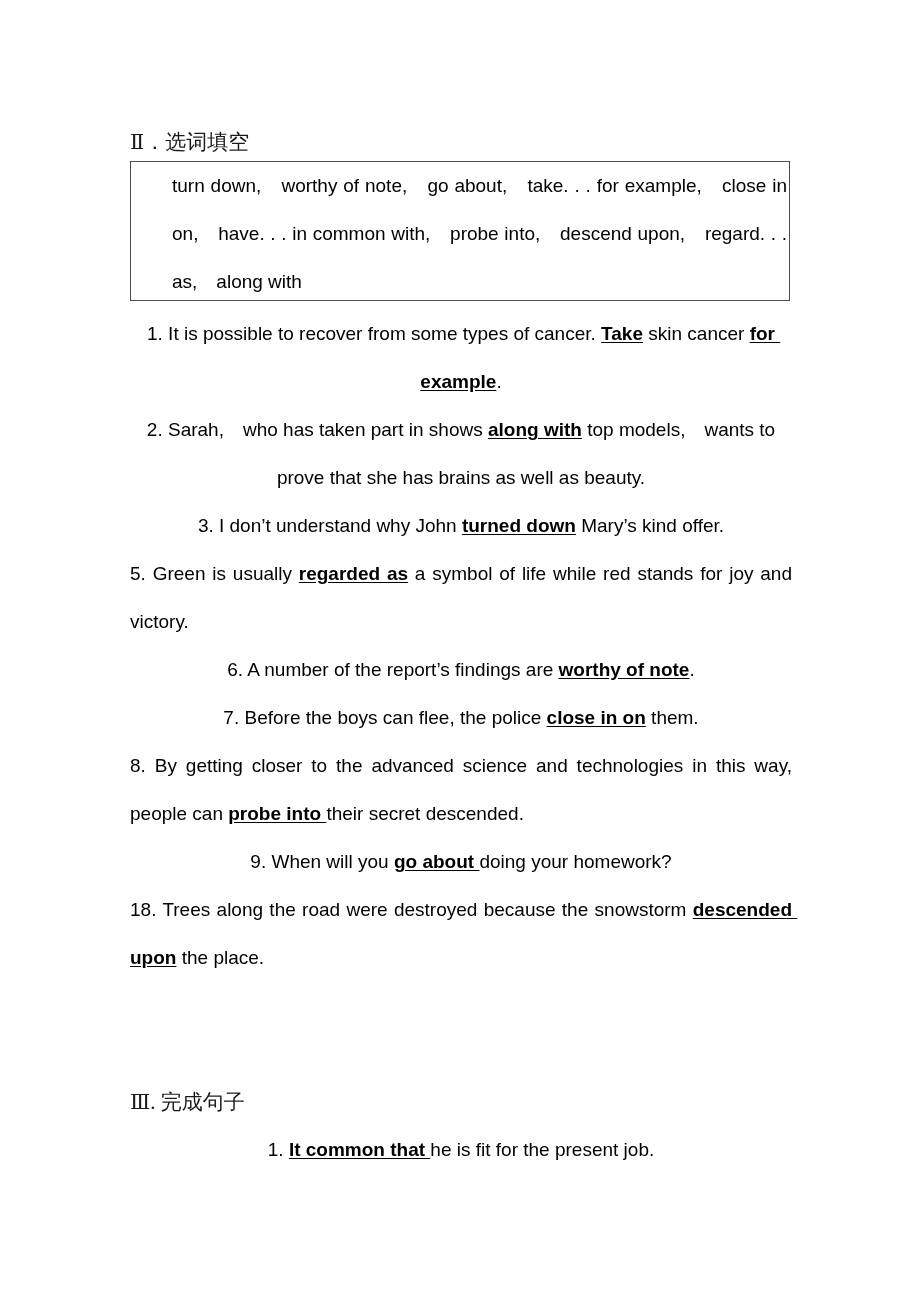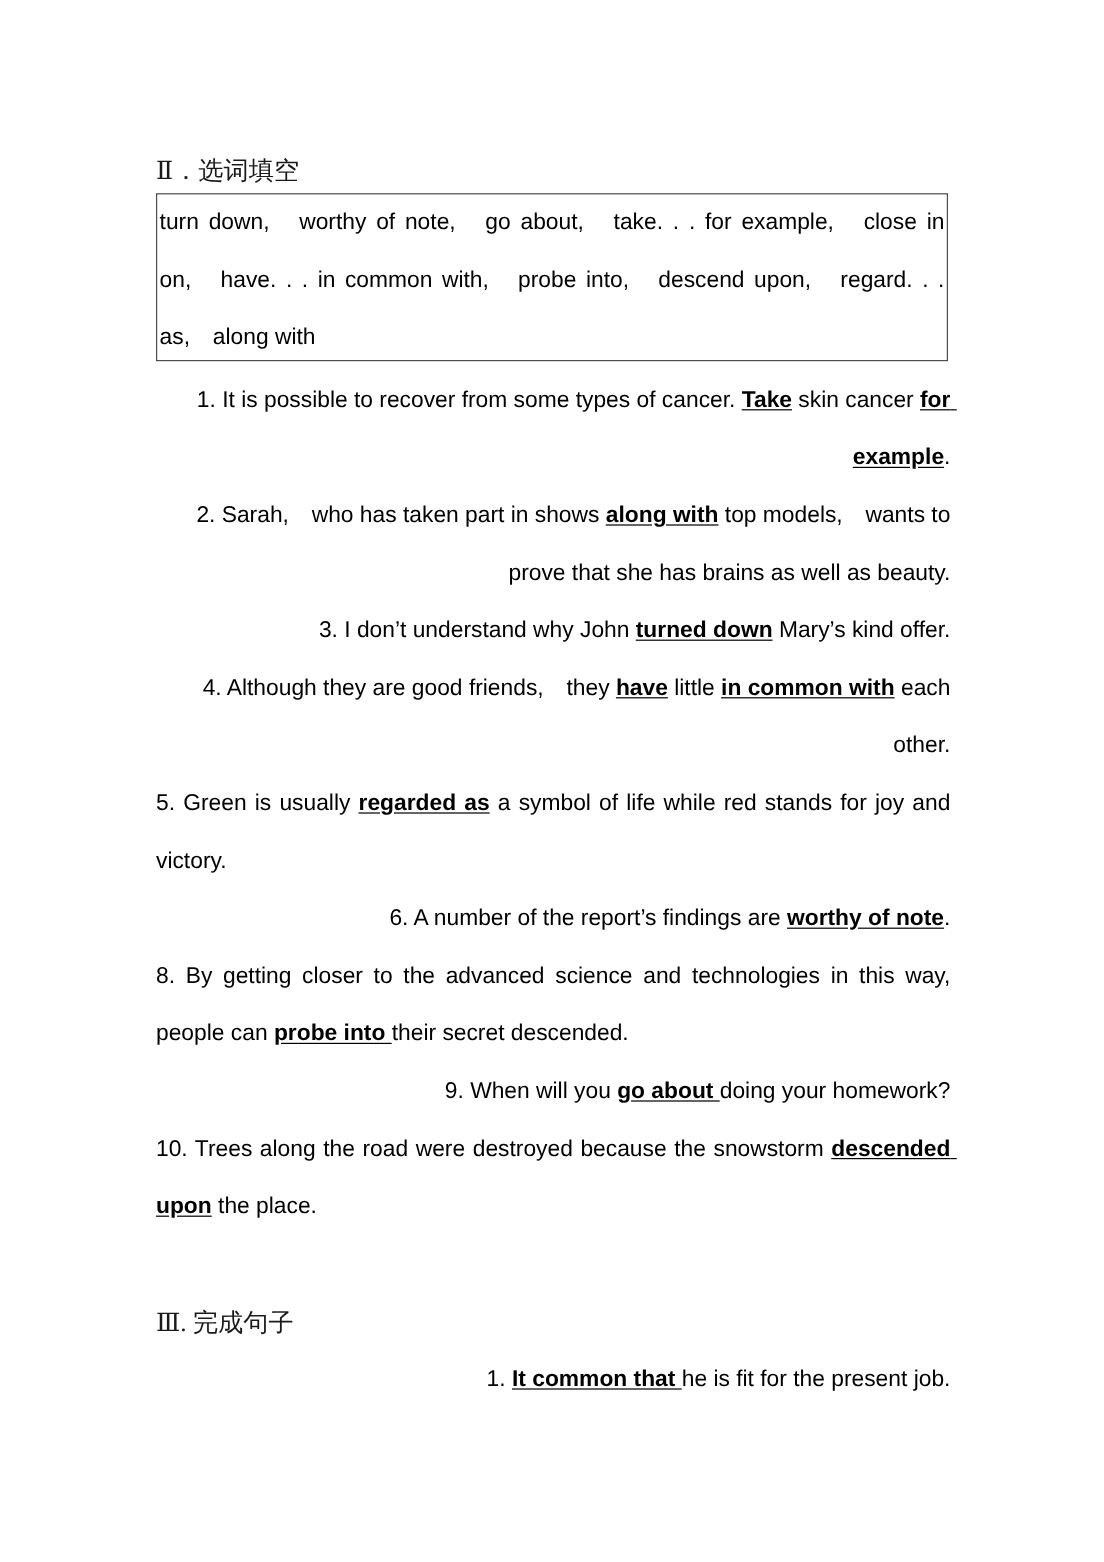--- a/index.html
+++ b/index.html
@@ -70,38 +70,39 @@
     text-align: justify;
     text-justify: inter-word;
     white-space: pre-wrap;
     word-spacing: 0px;
   }
   .wordbank-line {
     display: block;
     text-align: justify;
     text-align-last: left;
     white-space: pre-wrap;
+    margin-left: 39px;
   }
   .wordbank-line.stretch {
     text-align-last: justify;
   }
 
   
   .items {
     position: absolute;
     top: 310px;
     left: 0;
     width: 662px;
   }
   .item {
     font-size: 19px;
     line-height: 48px;
     color: #000000;
     white-space: pre-wrap;
-    text-align: right;
+    text-align: center;
     margin: 0;
   }
   .item.justified {
     text-align: justify;
     text-align-last: left;
   }
 
   .ans {
     font-weight: bold;
     text-decoration: underline;
@@ -125,26 +126,26 @@
     <div class="section-heading" id="heading-2">Ⅱ．选词填空</div>
 
     <div class="wordbank">
       <div class="wordbank-inner" id="wordbank-inner"><span class="wordbank-line stretch">turn down,　worthy of note,　go about,　take. . . for example,　close in</span><span class="wordbank-line stretch">on,　have. . . in common with,　probe into,　descend upon,　regard. . .</span><span class="wordbank-line">as,　along with</span></div>
     </div>
 
     <div class="items" id="items-2">
         <div class="item"><span>1. It is possible to recover from some types of cancer. </span><span class="ans">Take</span><span> skin cancer </span><span class="ans">for example</span><span>.</span></div>
         <div class="item"><span>2. Sarah,　who has taken part in shows </span><span class="ans">along with</span><span> top models,　wants to prove that she has brains as well as beauty.</span></div>
         <div class="item"><span>3. I don’t understand why John </span><span class="ans">turned down</span><span> Mary’s kind offer.</span></div>
-        <div class="item"><span>4. Although they are good friends,　they </span><span class="ans">have</span><span> little </span><span class="ans">in common with</span><span> each other.</span></div>
         <div class="item justified"><span>5. Green is usually </span><span class="ans">regarded as</span><span> a symbol of life while red stands for joy and victory.</span></div>
         <div class="item"><span>6. A number of the report’s findings are </span><span class="ans">worthy of note</span><span>.</span></div>
+        <div class="item"><span>7. Before the boys can flee, the police </span><span class="ans">close in on</span><span> them.</span></div>
         <div class="item justified"><span>8. By getting closer to the advanced science and technologies in this way, people can </span><span class="ans">probe into </span><span>their secret descended.</span></div>
         <div class="item"><span>9. When will you </span><span class="ans">go about </span><span>doing your homework?</span></div>
-        <div class="item justified"><span>10. Trees along the road were destroyed because the snowstorm </span><span class="ans">descended upon</span><span> the place.</span></div>
+        <div class="item justified"><span>18. Trees along the road were destroyed because the snowstorm </span><span class="ans">descended upon</span><span> the place.</span></div>
       </div>
 
     <div class="section-heading" id="heading-3">Ⅲ. 完成句子</div>
 
     <div class="items-3" id="items-3">
         <div class="item"><span>1. </span><span class="ans">It common that </span><span>he is fit for the present job.</span></div>
       </div>
 
   </div>
 </div>

